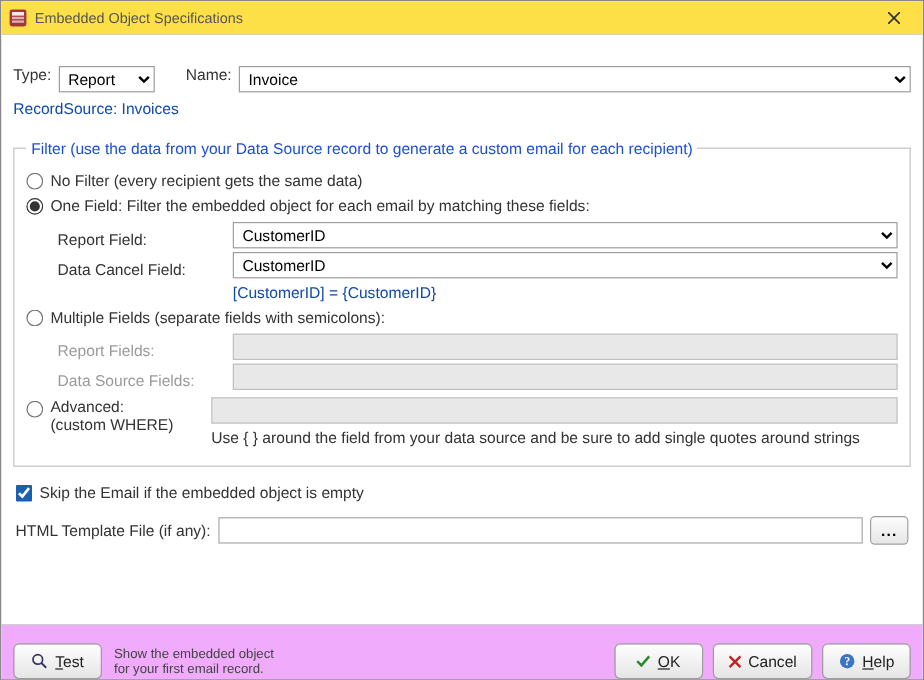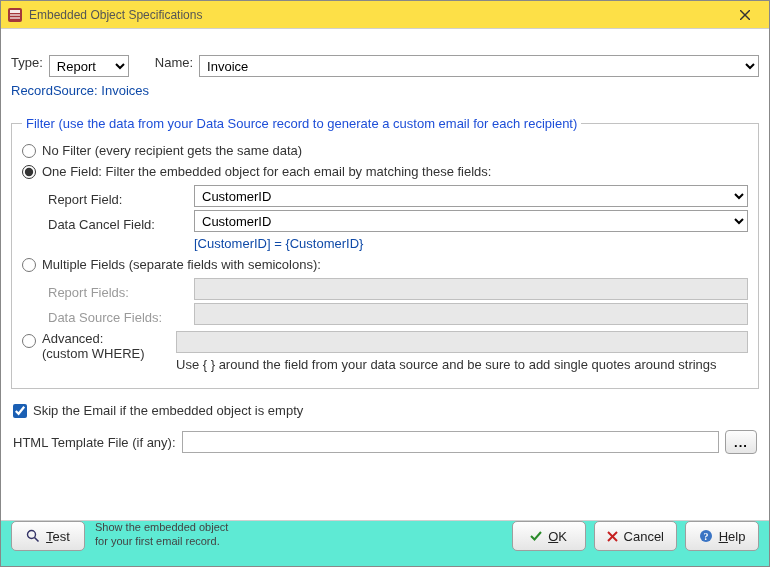--- a/index.html
+++ b/index.html
@@ -140,24 +140,24 @@
     display:inline-flex; align-items:center;justify-content:center;
     font-weight:bold;
     letter-spacing:1px;
     font-size:13px;
     cursor:default;
   }
 
   
   .footer {
     height: 46px;
-    background:#5eead4;
+    background:#f0abfc;
     border-top:1px solid #d0d0d0;
     display:flex;
-    align-items:flex-start;
+    align-items:flex-end;
     padding: 0 10px;
     gap:10px;
   }
   .btn {
     height:30px;
     min-width:74px;
     padding:0 12px;
     border:1px solid #9e9e9e;
     border-radius:5px;
     background: linear-gradient(#fefefe,#e5e5e5);

